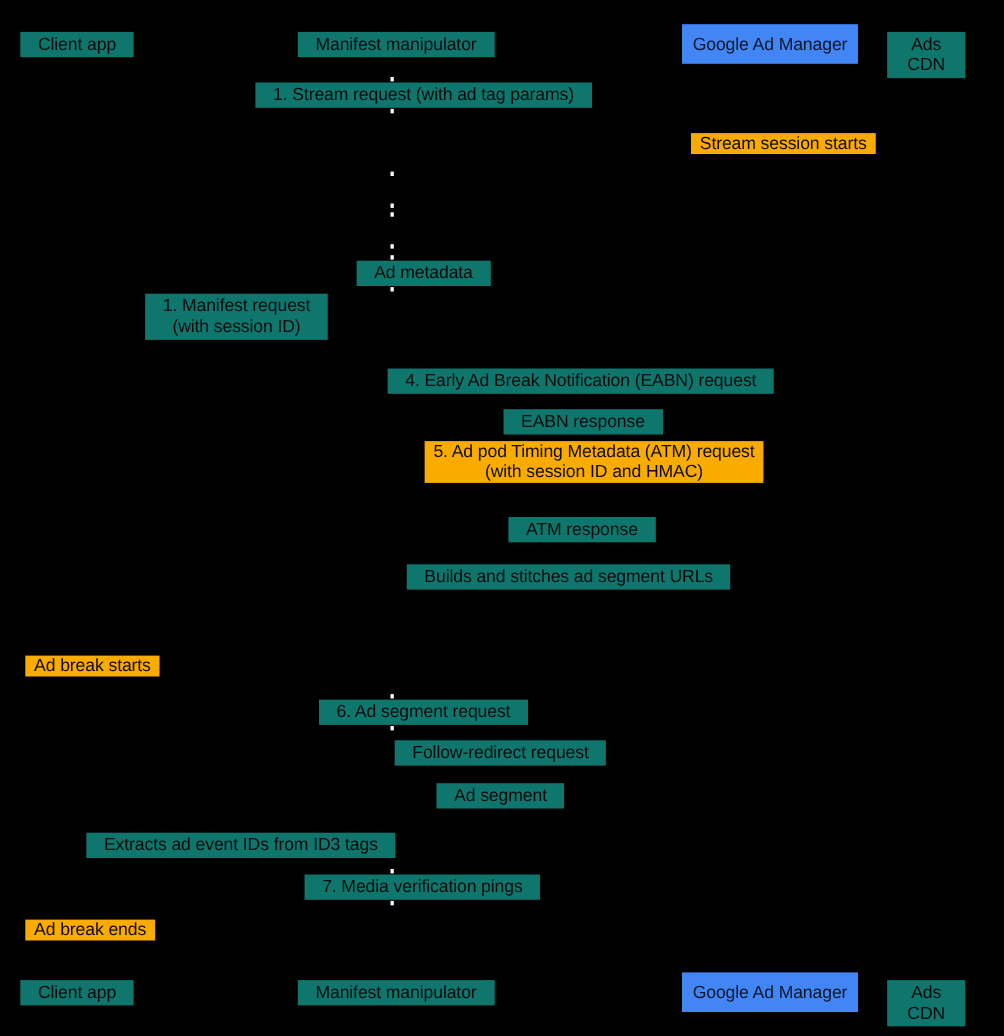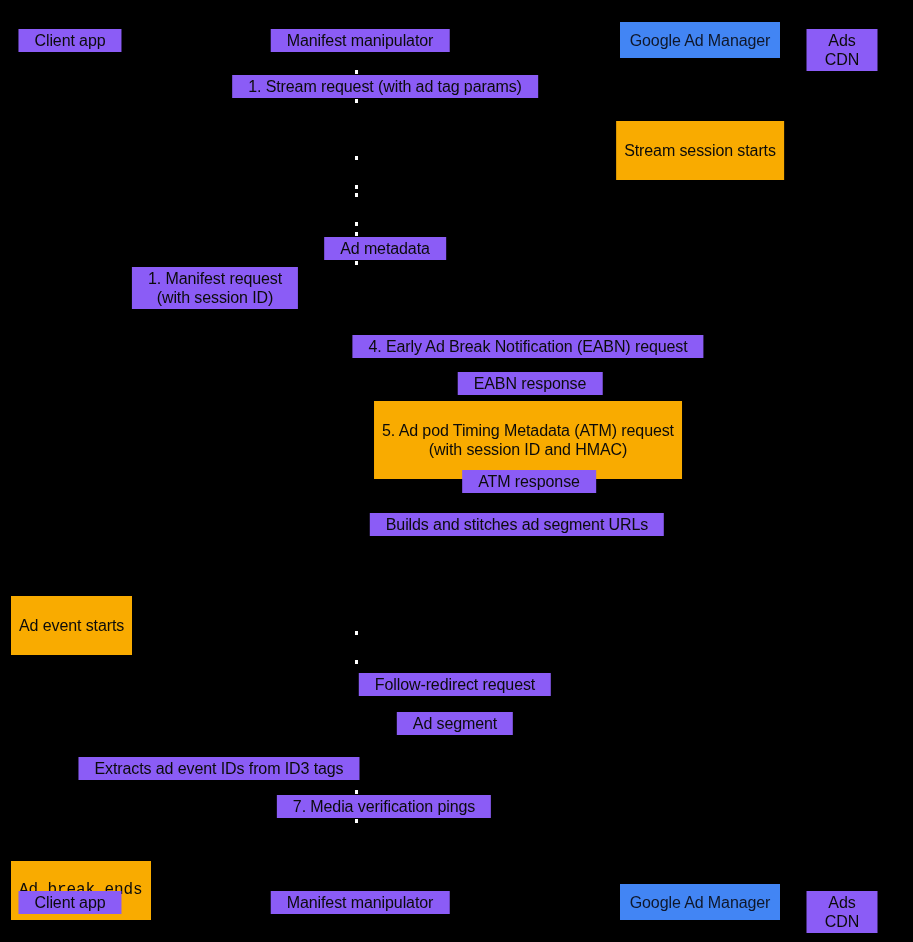--- a/index.html
+++ b/index.html
@@ -13,22 +13,22 @@
   .stage { position:absolute; inset:0; }
   .box {
     position:absolute;
     font-size:16px;
     line-height:19px;
     letter-spacing:-0.1px;
     white-space:pre-line;
     text-align:center;
     box-sizing:border-box;
   }
-  .white  { background:#8b5cf6; color:#0b0b0b; padding:2px 16px; }
-  .yellow { background:#f9ab00; color:#0b0b0b; padding:20px 8px; }
+  .white  { background:#0f766e; color:#0b0b0b; padding:2px 16px; }
+  .yellow { background:#f9ab00; color:#0b0b0b; padding:0 8px;margin-left:12px; }
   .blue   {
     background:#4285f4; color:#0f172a;
     width:160px; height:36px;
     display:flex; align-items:center; justify-content:center;
     padding:0;
   }
   .cx { transform:translateX(-50%); }
   .tick {
     position:absolute;
     width:3px; height:4px;
@@ -49,26 +49,27 @@
   <div class="box yellow cx" style="left:700px; top:121px;">Stream session starts</div>
   <div class="box white cx" style="left:385px; top:237px;">Ad metadata</div>
   <div class="box white cx" style="left:215px; top:267px;">1. Manifest request
 (with session ID)</div>
   <div class="box white cx" style="left:528px; top:335px;">4. Early Ad Break Notification (EABN) request</div>
   <div class="box white cx" style="left:530px; top:372px;">EABN response</div>
   <div class="box yellow cx" style="left:528px; top:401px;">5. Ad pod Timing Metadata (ATM) request
 (with session ID and HMAC)</div>
   <div class="box white cx" style="left:529px; top:470px;">ATM response</div>
   <div class="box white cx" style="left:517px; top:513px;">Builds and stitches ad segment URLs</div>
-  <div class="box yellow" style="left:11px;  top:596px;">Ad event starts</div>
+  <div class="box yellow" style="left:11px;  top:596px;">Ad break starts</div>
+  <div class="box white cx" style="left:385px; top:636px;">6. Ad segment request</div>
   <div class="box white cx" style="left:455px; top:673px;">Follow-redirect request</div>
   <div class="box white cx" style="left:455px; top:712px;">Ad segment</div>
   <div class="box white cx" style="left:219px; top:757px;">Extracts ad event IDs from ID3 tags</div>
   <div class="box white cx" style="left:384px; top:795px;">7. Media verification pings</div>
-  <div class="box yellow" style="left:11px;  top:861px;font-family:Liberation Mono, monospace;">Ad break ends</div>
+  <div class="box yellow" style="left:11px;  top:836px;">Ad break ends</div>
 
   <div class="tick" style="left:355px; top:70px;"></div>
   <div class="tick" style="left:355px; top:99px;"></div>
   <div class="tick" style="left:355px; top:156px;"></div>
   <div class="tick" style="left:355px; top:185px;"></div>
   <div class="tick" style="left:355px; top:193px;"></div>
   <div class="tick" style="left:355px; top:222px;"></div>
   <div class="tick" style="left:355px; top:232px;"></div>
   <div class="tick" style="left:355px; top:261px;"></div>
   <div class="tick" style="left:355px; top:631px;"></div>

